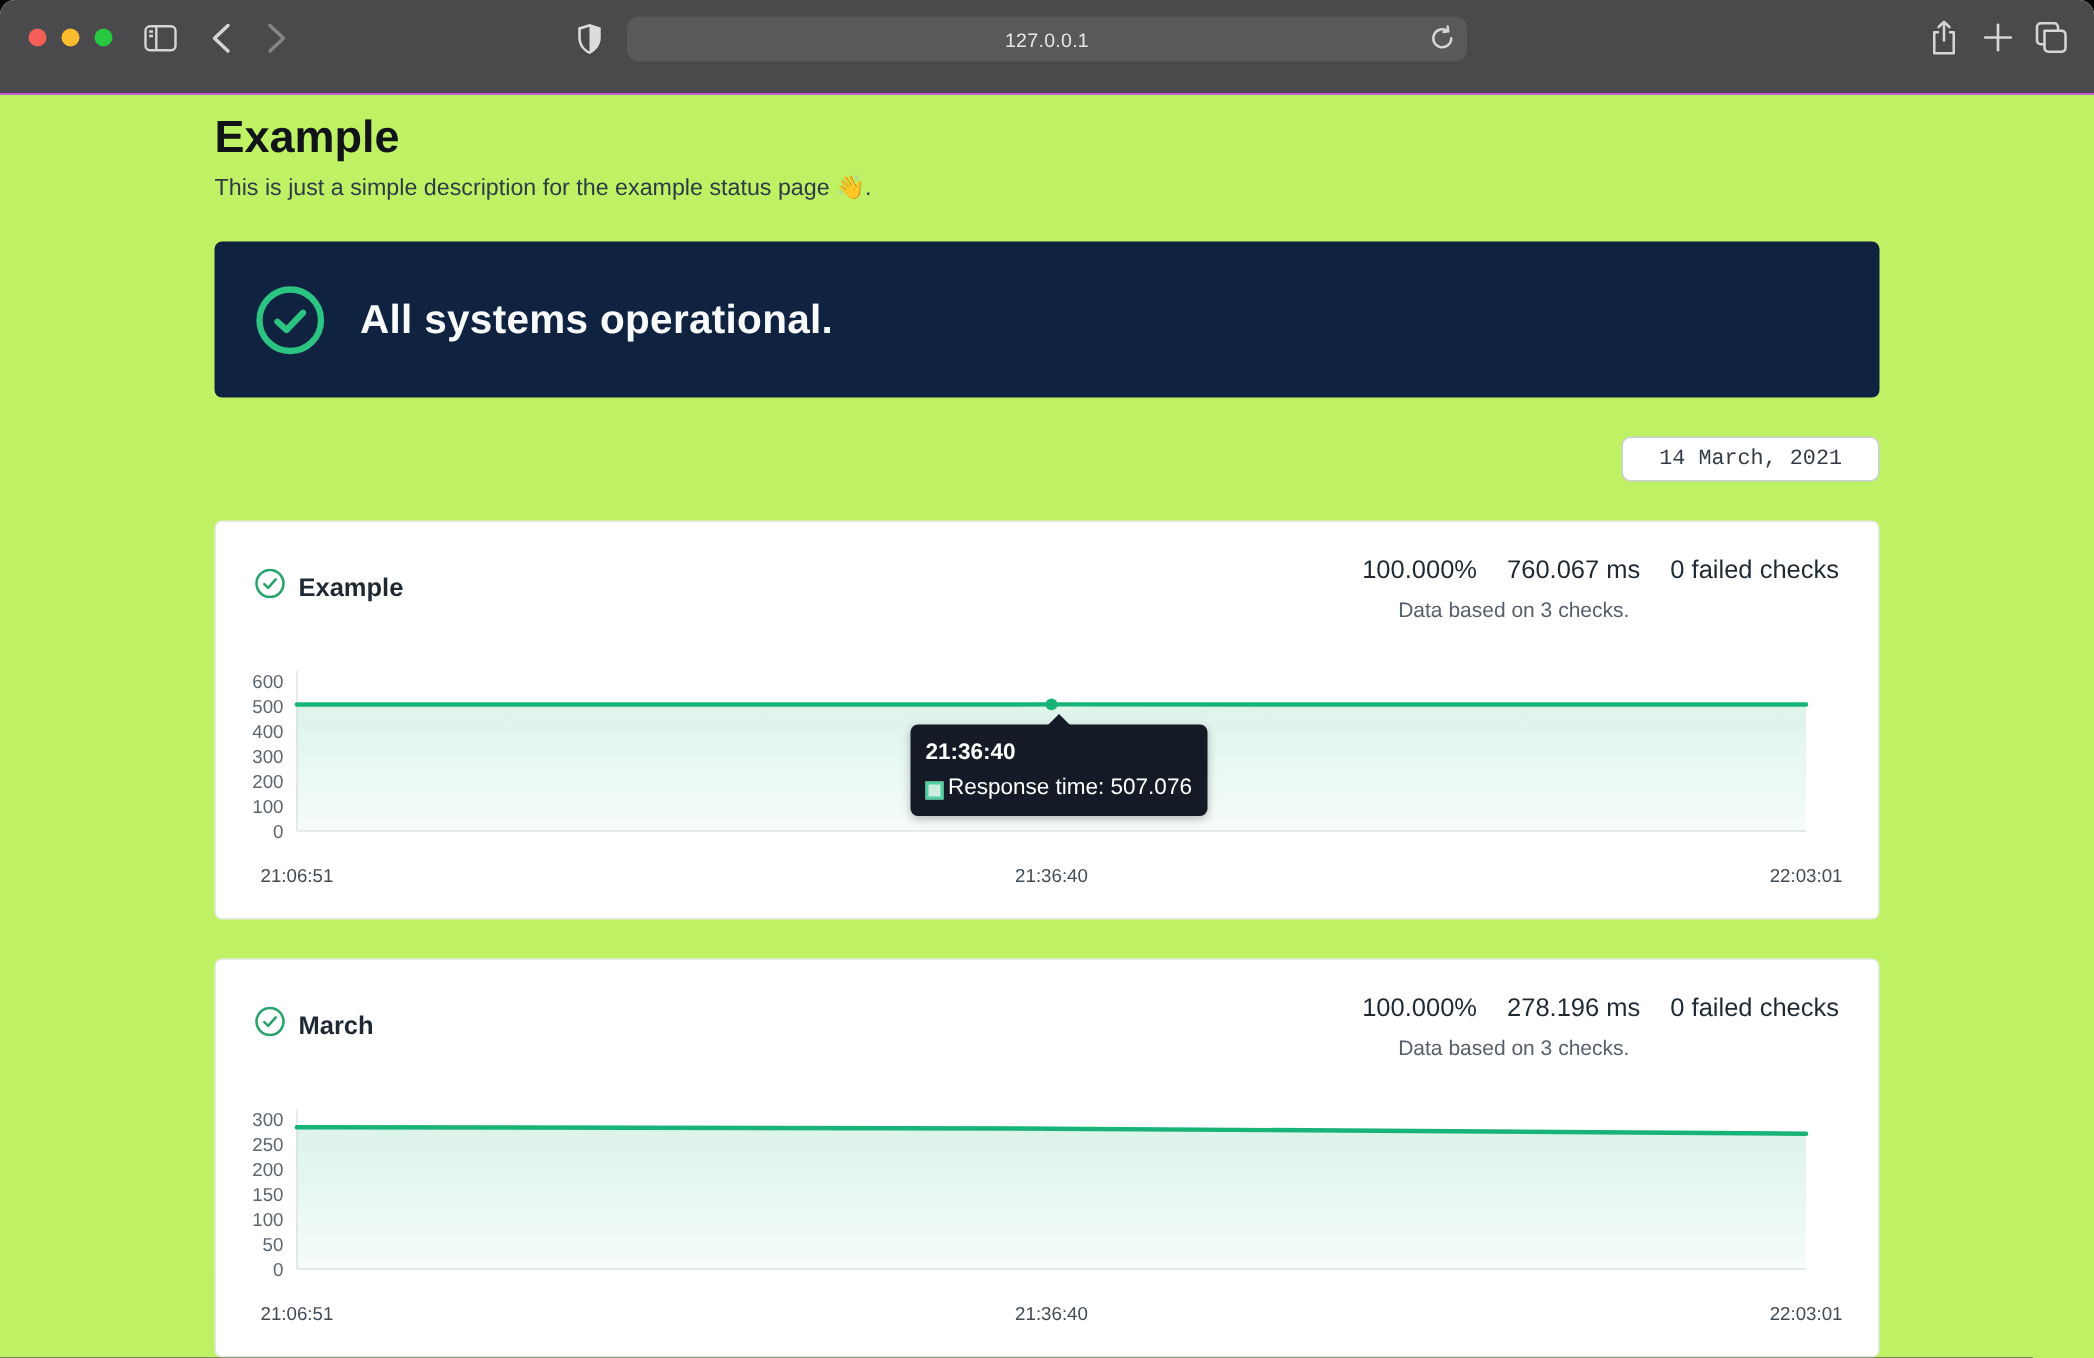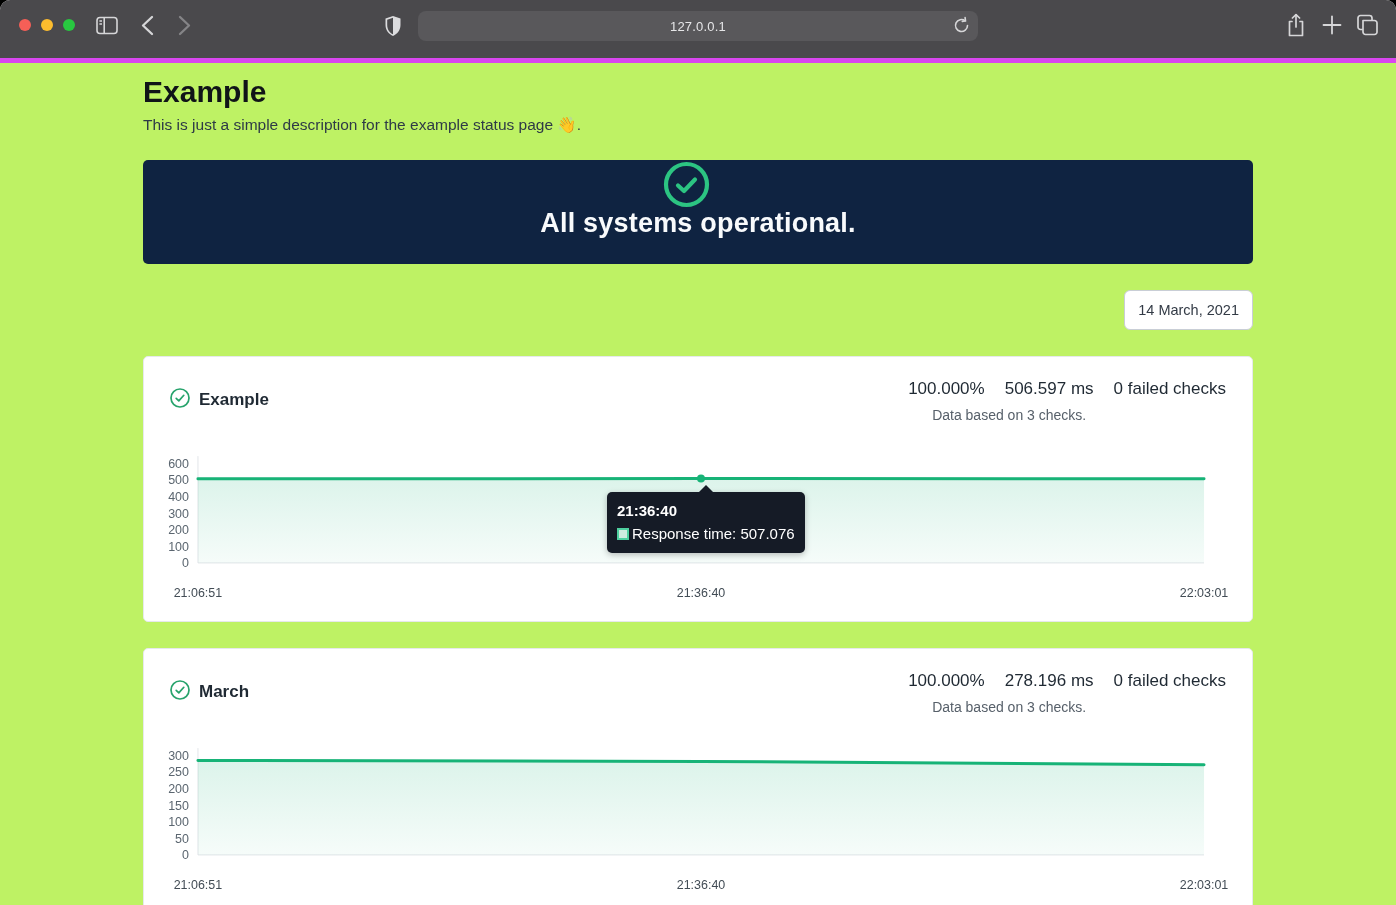--- a/index.html
+++ b/index.html
@@ -1,61 +1,61 @@
 <!DOCTYPE html>
 <html><head>
 <meta charset="utf-8">
 <style>
   * { margin:0; padding:0; box-sizing:border-box; }
   html,body { background:#000; }
   body { font-family:"Liberation Sans","DejaVu Sans",sans-serif; width:1396px; height:905px; overflow:hidden; }
   .window { width:1396px; height:905px; border-radius:10px 10px 0 0; overflow:hidden; background:#fff; }
 
   
-  .chrome { position:relative; height:63px; background:#4a494c; border-bottom:5px solid #d946ef; }
+  .chrome { position:relative; height:63px; background:#4a494c; border-bottom:1px solid #d946ef; }
   .tl { position:absolute; top:19px; width:12px; height:12px; border-radius:50%; }
   .tl.red { left:19px; background:#f55f57; }
   .tl.yellow { left:41px; background:#fdbc2e; }
   .tl.green { left:63px; background:#28c840; }
   .cicon { position:absolute; color:#d6d6d8; }
   .cicon svg { display:block; }
   .dim { opacity:.42; }
   .addrbar { position:absolute; left:418px; top:11px; width:560px; height:30px; background:#59585b; border-radius:8px; display:flex; align-items:center; justify-content:center; }
   .addr-url { font-size:13px; color:#e6e6e8; letter-spacing:.2px; }
   .reload { position:absolute; right:7px; top:5px; color:#d6d6d8; }
 
   
   .page { height:852px; background:#bef264; overflow:hidden; }
   .container { width:1110px; margin:0 auto; position:relative; }
   .page-title { padding-top:12px; font-size:30px; font-weight:700; color:#101418; }
   .page-desc { margin-top:7px; font-size:15.5px; color:#2e3a46; }
 
-  .banner { margin-top:26px; height:104px; background:#0f2341; border-radius:5px; display:flex; align-items:center; padding:1px 27px;flex-direction:column; }
+  .banner { margin-top:26px; height:104px; background:#0f2341; border-radius:5px; display:flex; align-items:center; padding:1px 27px; }
   .banner-icon { flex:0 0 auto; margin-right:23px; display:flex; }
   .banner-text { font-size:27px; font-weight:700; color:#f8fafc; letter-spacing:.2px; }
 
   .date-row { margin-top:26px; display:flex; justify-content:flex-end; }
-  .date-btn { height:40px; padding:0 13px; background:#fff; border:1px solid #c9ced6; border-radius:6px; font-size:14.5px; color:#333b46; font-family:Liberation Sans, sans-serif; display:flex; align-items:center; }
+  .date-btn { height:30px; padding:0 24px; background:#fff; border:1px solid #c9ced6; border-radius:6px; font-size:14.5px; color:#333b46; font-family:Liberation Mono, monospace; display:flex; align-items:center; }
 
   .card { margin-top:26px; border:1px solid #e6e9ec; border-radius:5px; background:#fff; padding:22px 26px 18px; position:relative; }
   .card-header { display:flex; justify-content:space-between; align-items:flex-start; }
   .card-title-wrap { display:flex; align-items:center; gap:9px; margin-top:9px; }
   .card-title { font-size:17px; font-weight:700; color:#1f2933; }
   .stats { text-align:left; }
   .stats-row { display:flex; gap:20px; font-size:17px; color:#1f2933;text-align:center; }
   .stats-sub { margin-top:8px; font-size:14px; color:#57606a;margin-left:24px; }
   .chart-wrap { margin-top:30px; }
   .chart-wrap svg { overflow:visible; display:block; }
   .ytick { font-size:12.5px; fill:#5b6670; }
   .xlabel { font-size:12.5px; fill:#424c55; }
 
   .tooltip { position:absolute; left:463px; top:135px; background:#151b26; border-radius:5px; padding:10px 10px 11px; z-index:3; white-space:nowrap; box-shadow:0 2px 6px rgba(0,0,0,.25); }
   .tooltip::before { content:""; position:absolute; top:-7px; left:50%; margin-left:-8px; border-left:8px solid transparent; border-right:8px solid transparent; border-bottom:8px solid #151b26; }
   .tooltip-time { font-size:15px; font-weight:700; color:#fff; }
-  .tooltip-row { margin-top:6px; display:flex; align-items:center; }
+  .tooltip-row { margin-top:6px; display:flex; align-items:flex-end; }
   .tooltip-swatch { width:12px; height:12px; border:2px solid #4fd0a0; background:#cfece0; margin-right:3px; flex:0 0 auto; }
   .tooltip-label { font-size:15px; color:#fff; }
 </style>
 </head>
 <body>
 
 <div class="window">
 
   <div class="chrome">
     <span class="tl red"></span>
@@ -146,21 +146,21 @@
               <svg width="20" height="20" viewBox="0 0 20 20" fill="none">
                 <circle cx="10" cy="10" r="9" stroke="#27a36c" stroke-width="1.7"></circle>
                 <polyline points="6.2,10.4 8.8,12.9 13.8,7.3" stroke="#27a36c" stroke-width="1.7" fill="none" stroke-linecap="round" stroke-linejoin="round"></polyline>
               </svg>
             </span>
             <span class="card-title">Example</span>
           </div>
           <div class="stats">
             <div class="stats-row">
               <span>100.000%</span>
-              <span>506.597 ms</span>
+              <span>760.067 ms</span>
               <span>0 failed checks</span>
             </div>
             <div class="stats-sub">Data based on 3 checks.</div>
           </div>
         </div>
         <div class="chart-wrap">
             <svg viewBox="0 0 1058 150" width="100%" height="150">
               <defs>
                 <linearGradient id="areagrad0" x1="0" y1="0" x2="0" y2="1">
       <stop offset="0" stop-color="#17b377" stop-opacity="0.15"></stop>

